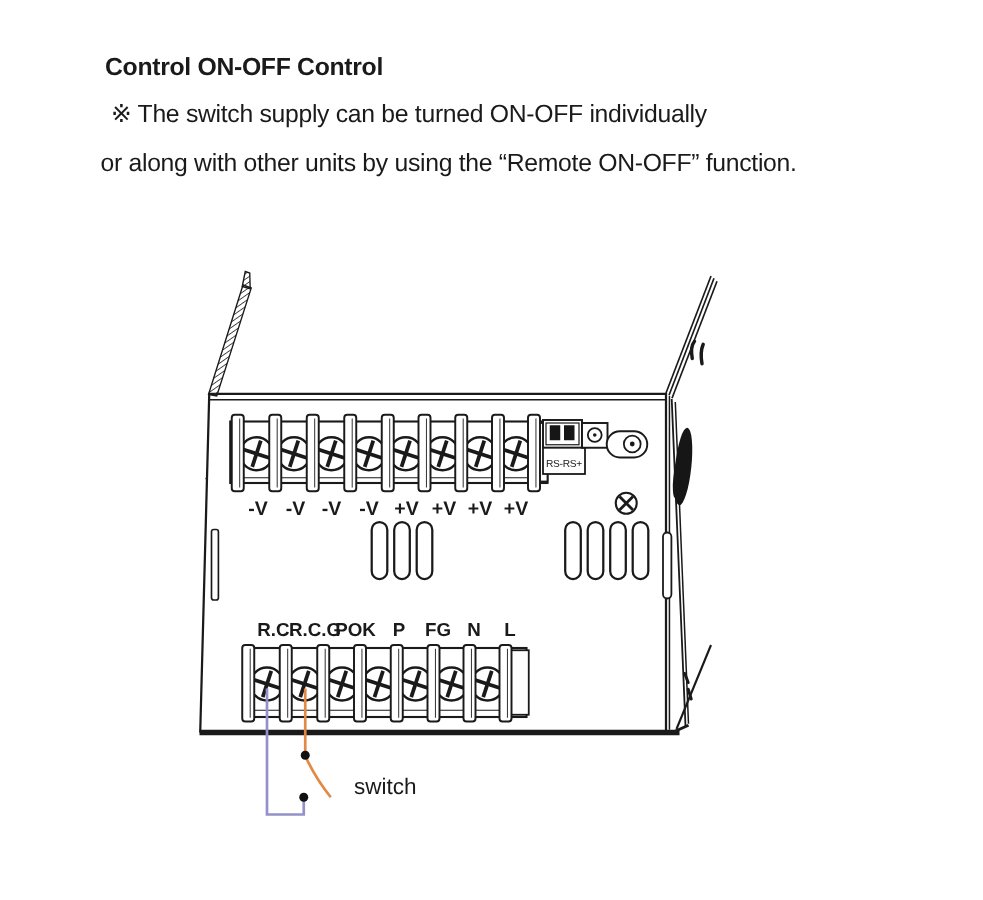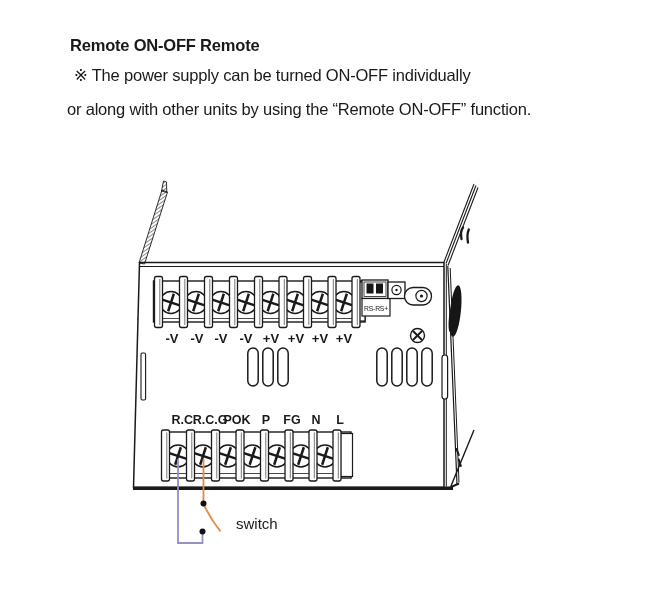--- a/index.html
+++ b/index.html
@@ -17,22 +17,22 @@
   .tlabel{font-size:13px;font-weight:bold;text-anchor:middle;}
   .blabel{font-size:12.5px;font-weight:bold;text-anchor:middle;}
   .rslabel{font-size:6.8px;text-anchor:middle;letter-spacing:-0.2px;}
   .swlabel{font-size:15px;}
 </style>
 </head>
 <body>
 
 <div class="page">
 
-  <div class="hdr title">Remote ON-OFF Remote</div>
-  <div class="hdr note1">※ The power supply can be turned ON-OFF individually</div>
+  <div class="hdr title">Control ON-OFF Control</div>
+  <div class="hdr note1">※ The switch supply can be turned ON-OFF individually</div>
   <div class="hdr note2">or along with other units by using the “Remote ON-OFF” function.</div>
 
   <svg class="diagram" width="655" height="600" viewBox="0 0 655 600" xmlns="http://www.w3.org/2000/svg" xmlns:xlink="http://www.w3.org/1999/xlink">
 
     <defs>
       <pattern id="hatch" width="3" height="3" patternUnits="userSpaceOnUse" patternTransform="rotate(55)">
         <line x1="0" y1="0" x2="0" y2="3" stroke="#2a2a2a" stroke-width="1.1"></line>
       </pattern>
       <g id="screwT">
         <circle r="11" fill="#fff" stroke="#1a1a1a" stroke-width="1.6"></circle>

